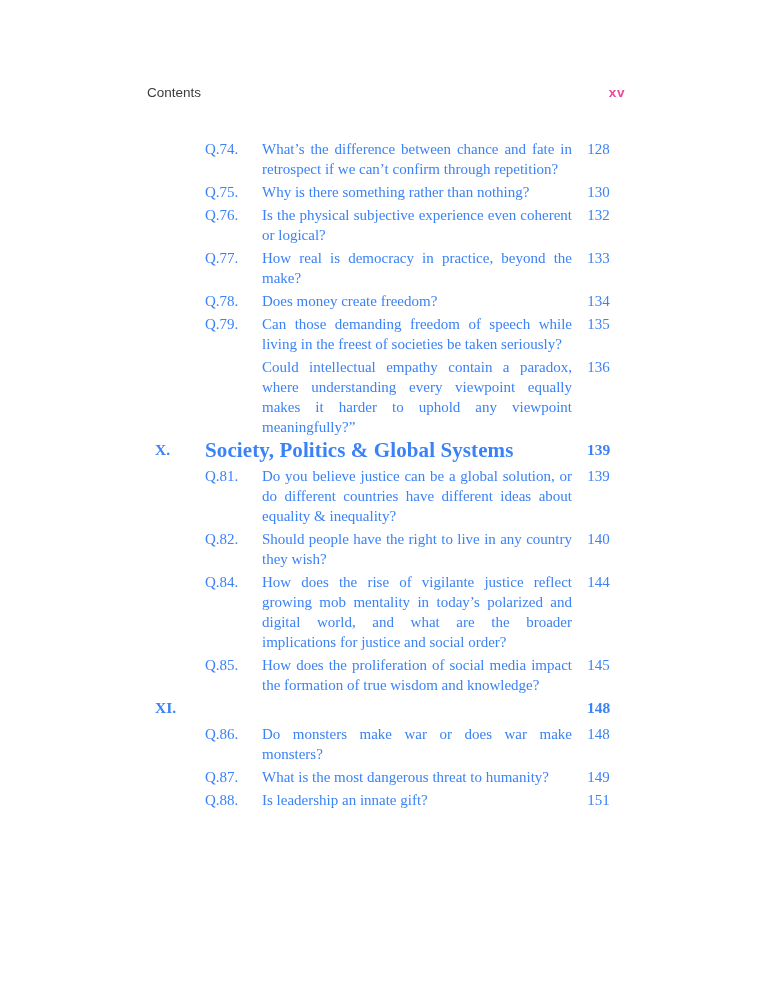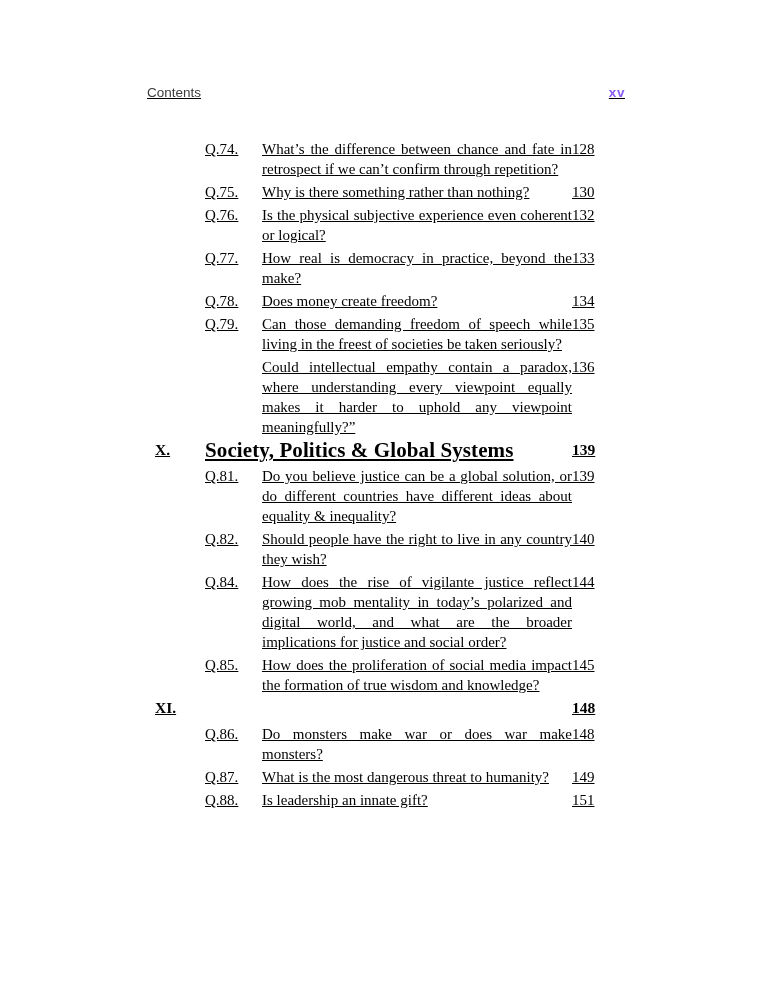--- a/index.html
+++ b/index.html
@@ -8,57 +8,56 @@
     background: #ffffff;
   }
   .page {
     position: relative;
     width: 773px;
     height: 820px;
     background: #ffffff;
     box-sizing: border-box;
     padding: 85px 148px 0 147px;
     overflow: hidden;
-    text-decoration: underline;
   }
   .running-head {
     display: flex;
     justify-content: space-between;
     align-items: baseline;
     font-family: "Liberation Sans", sans-serif;
     font-size: 13.5px;
     line-height: 15px;
     color: #3c3c3c;
   }
   .rh-page {
     font-weight: 700;
-    color: #8b5cf6;
+    color: #ec4899;
     letter-spacing: 0.6px;
   }
   .toc {
     margin-top: 39px;
     margin-left: 8px;
     font-family: "Liberation Serif", serif;
     font-size: 15px;
     line-height: 20px;
-    color: #000000;
+    color: #3b82f6;
   }
   .row {
     display: grid;
     grid-template-columns: 50px 57px 310px 53px;
     margin-bottom: 3px;
   }
   .row-section {
     margin-top: 1px;
     margin-bottom: 6px;
   }
   .cell { display: block; }
   .q-label   { grid-column: 2; }
   .q-text    { grid-column: 3; text-align: justify; }
-  .pagenum   { grid-column: 4; text-align: left; }
+  .pagenum   { grid-column: 4; text-align: center; }
   .numeral   { grid-column: 1; font-weight: 700; font-size: 15.5px; }
   .s-title   { grid-column: 2 / 4; font-weight: 700; font-size: 21px; letter-spacing: 0.1px; }
   .s-page    { font-weight: 700; font-size: 15.5px; }
 </style>
 </head>
 <body>
 
 <div class="page">
   <div class="running-head">
     <span class="rh-title">Contents</span>

